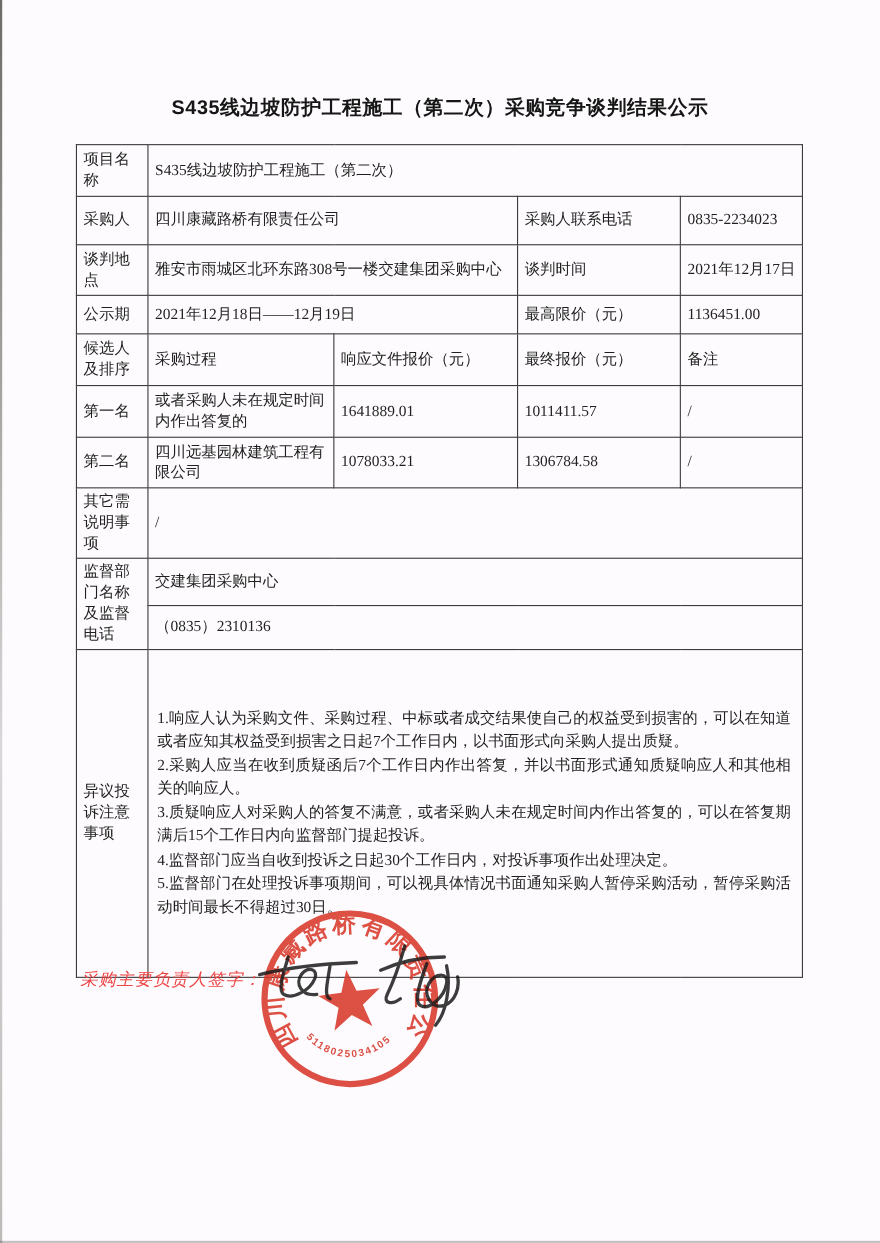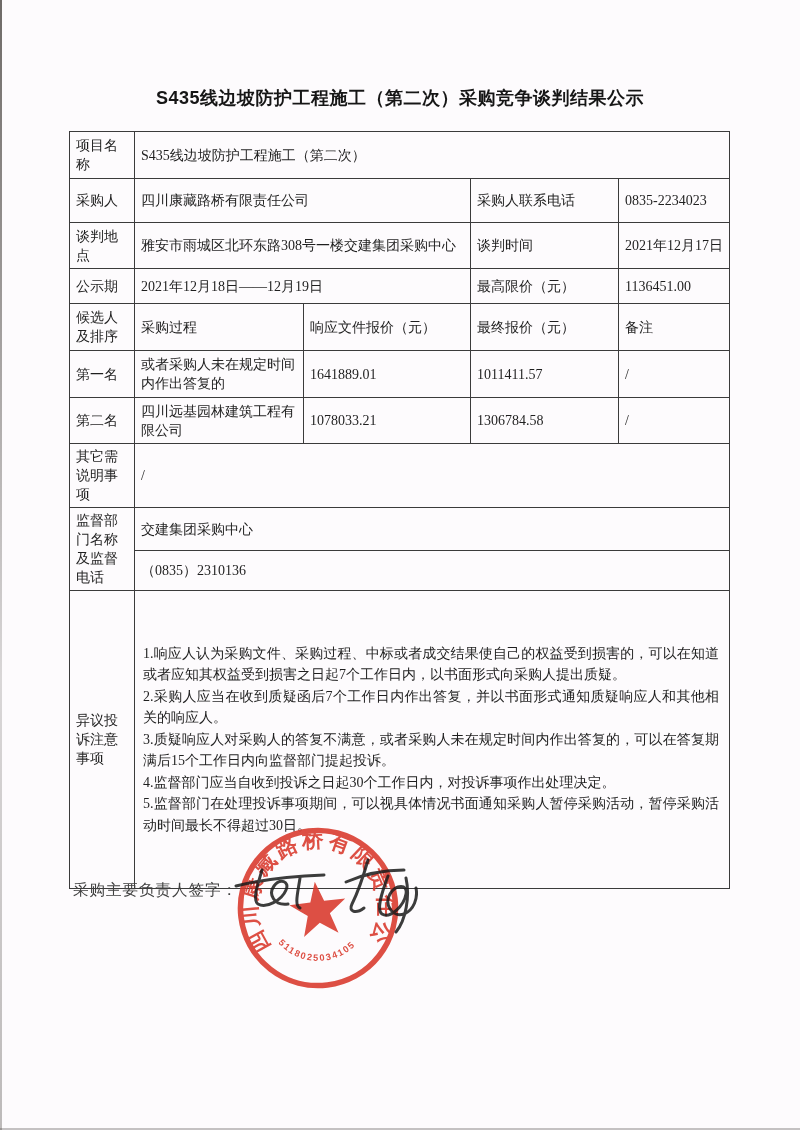--- a/index.html
+++ b/index.html
@@ -24,21 +24,21 @@
     border:1.5px solid #3b3b3b;
     font-size:14px;line-height:19px;
     padding:3px 6px;vertical-align:middle;
     overflow:hidden;
   }
   .result-table td.lbl{word-break:break-all;padding:3px 4px 3px 6px;}
   .result-table td.ctr{text-align:left;}
   .result-table td.objection-cell{padding:6px 10px 6px 8px;}
   .objection-line{font-size:14px;line-height:21.5px;text-align:justify;}
   .sign-label{
-    position:absolute;left:73px;top:880px;font-size:15.5px;letter-spacing:1px;color:#404040;
+    position:absolute;left:73px;top:880px;font-size:15.5px;letter-spacing:1px;color:#ef4444;font-style:italic;
   }
   .seal-svg{position:absolute;left:216px;top:806px;width:204px;height:204px;}
   .signature-svg{position:absolute;left:228px;top:848px;width:240px;height:100px;}
 </style>
 </head>
 <body>
 
 <div class="page-edge-left"></div>
 <div class="page-edge-bottom"></div>
 

